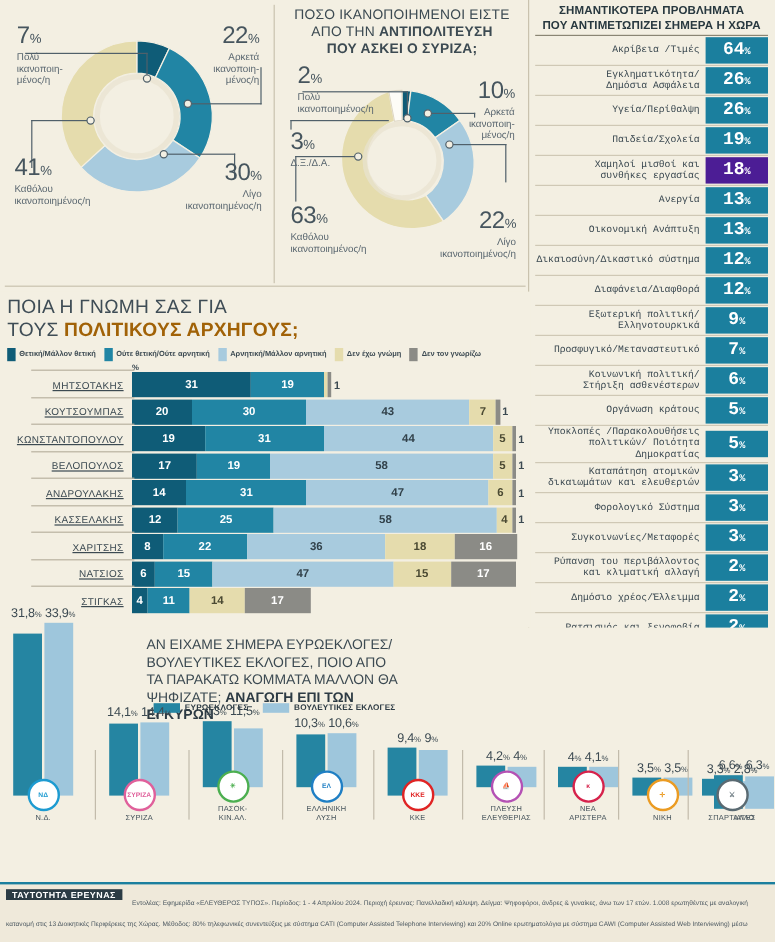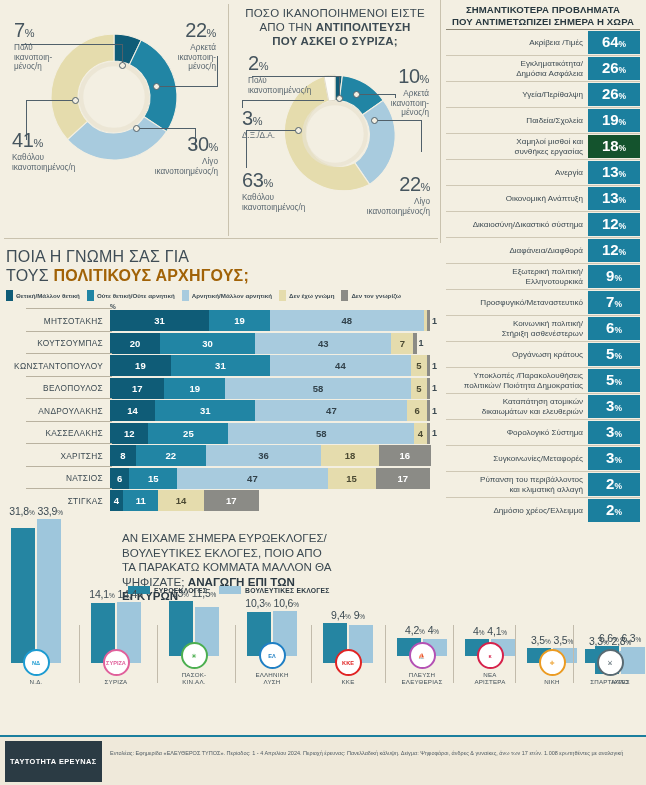--- a/index.html
+++ b/index.html
@@ -50,21 +50,21 @@
     padding: 4px 6px 0 4px;
   }
   .prob-title {
     font-size: 9.6px; font-weight: 700; color: #28383f;
     text-align: center; line-height: 11.5px; letter-spacing: .1px;
     padding-bottom: 2px;
   }
   .prob-row {
     display: flex; align-items: center; justify-content: flex-end;
     border-top: 1px solid #cfc8b5;
-    min-height: 25px; padding: 1px 0;
+    min-height: 25px; padding: 1px 0; font-family: Liberation Mono, monospace;
   }
   .prob-row:first-of-type { border-top: 1px solid #8a8574; }
   .prob-label {
     flex: 1; text-align: right; font-size: 8.1px; color: #3b4951;
     line-height: 9.4px; padding-right: 5px;
   }
   .prob-val {
     width: 52px; background: #1b7f9e; color: #ffffff;
     text-align: center; font-weight: 700; font-size: 15px;
     padding: 2px 0 1px; line-height: 17px; flex: 0 0 52px;
@@ -78,21 +78,21 @@
   .legend { display: flex; gap: 7px; align-items: center; margin-top: 5px; flex-wrap: nowrap; }
   .legend-item { display: flex; align-items: center; gap: 3px; }
   .swatch { width: 7px; height: 11px; flex: 0 0 7px; }
   .legend-txt { font-size: 6.2px; color: #3d4b53; font-weight: 700; white-space: nowrap; }
   .pct-mark { font-size: 6.5px; font-weight: 700; color: #3d4b53; margin-left: 104px; margin-top: 2px;}
 
   .bar-row { display: flex; align-items: center; height: 21px; margin-bottom: 1.5px; position: relative; }
   .bar-row .rowline { position: absolute; left: 20px; top: -2px; width: 86px; height: 1px; background: #b9b2a0; }
   .bar-name {
     width: 104px; flex: 0 0 104px; text-align: right; padding-right: 7px;
-    font-size: 8.3px; color: #3c4a52; letter-spacing: .3px;
+    font-size: 8.3px; color: #3c4a52; letter-spacing: .3px; text-decoration: underline;
   }
   .bar-track { flex: 1; display: flex; height: 21px; }
   .seg { display: flex; align-items: center; justify-content: center; font-size: 9.5px; font-weight: 700; }
   .seg.s0 { background: #0f5c77; color: #fff; }
   .seg.s1 { background: #2185a4; color: #fff; }
   .seg.s2 { background: #a8cbde; color: #32424b; }
   .seg.s3 { background: #e5dcad; color: #4b4a33; }
   .seg.s4 { background: #8b8b86; color: #fff; }
 
   
@@ -114,21 +114,21 @@
     width: 27px; height: 27px; border-radius: 50%; margin: -14px auto 0;
     background: #fff; position: relative; z-index: 4;
     display: flex; align-items: center; justify-content: center;
     font-size: 5.6px; font-weight: 700; overflow: hidden;
   }
   .party .pname { font-size: 6.2px; color: #44525a; margin-top: 2px; line-height: 7px; letter-spacing: .2px; }
   .psep { position: absolute; bottom: 52px; width: 1px; height: 58px; background: #c2bbab; }
 
   
   #footer { left: 0; top: 735px; width: 646px; height: 50px; background: #efe9da; border-top: 2px solid #1b7f9e; padding: 4px 5px; }
-  .badge { display: inline-block; background: #2b3b44; color: #fff; font-size: 7.4px; font-weight: 700; padding: 16px 5px; letter-spacing: .4px; margin-right: 4px; vertical-align: top;}
+  .badge { display: inline-block; background: #2b3b44; color: #fff; font-size: 7.4px; font-weight: 700; padding: 0 5px; letter-spacing: .4px; margin-right: 4px; vertical-align: top;}
   .foot-txt { font-size: 5.5px; color: #4e5a62; line-height: 7.4px; text-align: justify; }
 </style>
 </head>
 <body>
 
 <div class="page">
 
   <div class="panel donut-panel" id="gov" style="left:0;top:0;width:228px;height:240px;">
     <div class="donut-wrap">
       <svg class="donut-svg" width="150" height="150" viewBox="0 0 100 100">
@@ -270,21 +270,21 @@
         <div class="prob-row">
           <div class="prob-label">Υγεία/Περίθαλψη</div>
           <div class="prob-val" style="background: rgb(27, 127, 158);"><span>26</span><span class="pc">%</span></div>
         </div>
         <div class="prob-row">
           <div class="prob-label">Παιδεία/Σχολεία</div>
           <div class="prob-val" style="background: rgb(27, 127, 158);"><span>19</span><span class="pc">%</span></div>
         </div>
         <div class="prob-row">
           <div class="prob-label">Χαμηλοί μισθοί και<br>συνθήκες εργασίας</div>
-          <div class="prob-val" style="background: #14532d;"><span>18</span><span class="pc">%</span></div>
+          <div class="prob-val" style="background: #4c1d95;"><span>18</span><span class="pc">%</span></div>
         </div>
         <div class="prob-row">
           <div class="prob-label">Ανεργία</div>
           <div class="prob-val" style="background: rgb(27, 127, 158);"><span>13</span><span class="pc">%</span></div>
         </div>
         <div class="prob-row">
           <div class="prob-label">Οικονομική Ανάπτυξη</div>
           <div class="prob-val" style="background: rgb(27, 127, 158);"><span>13</span><span class="pc">%</span></div>
         </div>
         <div class="prob-row">
@@ -386,21 +386,20 @@
         </div>
       </div>
     <div class="pct-mark">%</div>
     <div id="leader-rows">
         <div class="bar-row">
           <div class="rowline"></div>
           <div class="bar-name">ΜΗΤΣΟΤΑΚΗΣ</div>
           <div class="bar-track">
             <div class="seg s0" style="width: 99.2px;">31</div>
             <div class="seg s1" style="width: 60.8px;">19</div>
-            <div class="seg s2" style="width: 153.6px;">48</div>
             <div class="seg s3" style="width: 3.2px; font-size: 7px;"></div>
             <div class="seg s4" style="width: 3.2px; font-size: 7px;"></div>
             <div class="seg" style="width: 9px; color: rgb(60, 74, 82); font-size: 9px;">1</div>
           </div>
         </div>
         <div class="bar-row">
           <div class="rowline"></div>
           <div class="bar-name">ΚΟΥΤΣΟΥΜΠΑΣ</div>
           <div class="bar-track">
             <div class="seg s0" style="width: 50px;">20</div>

